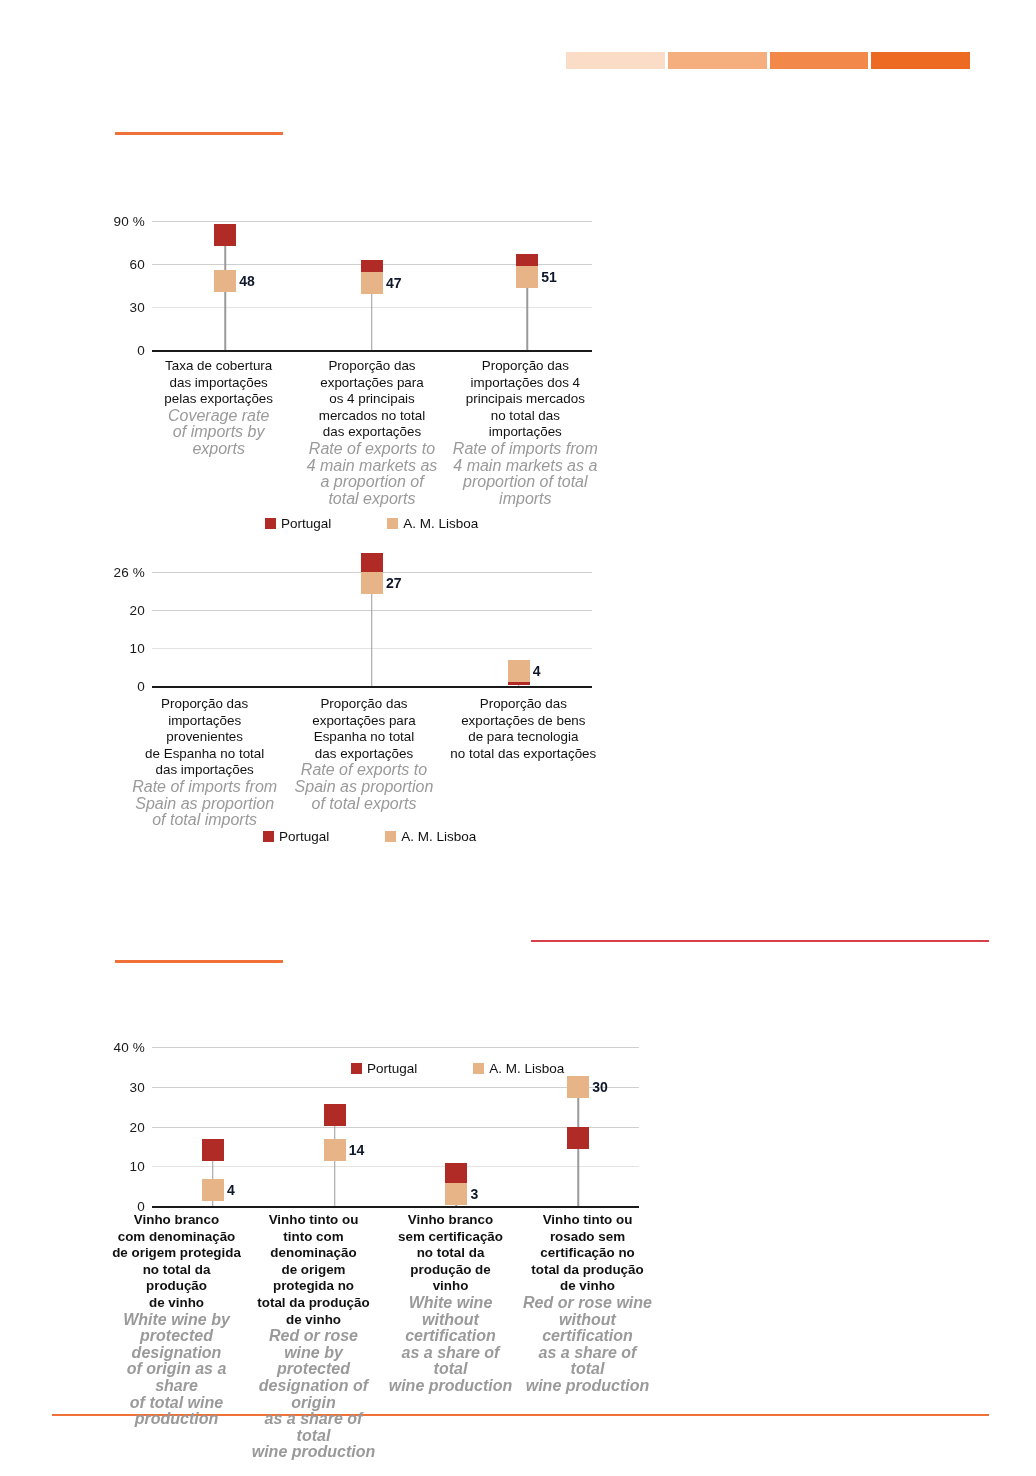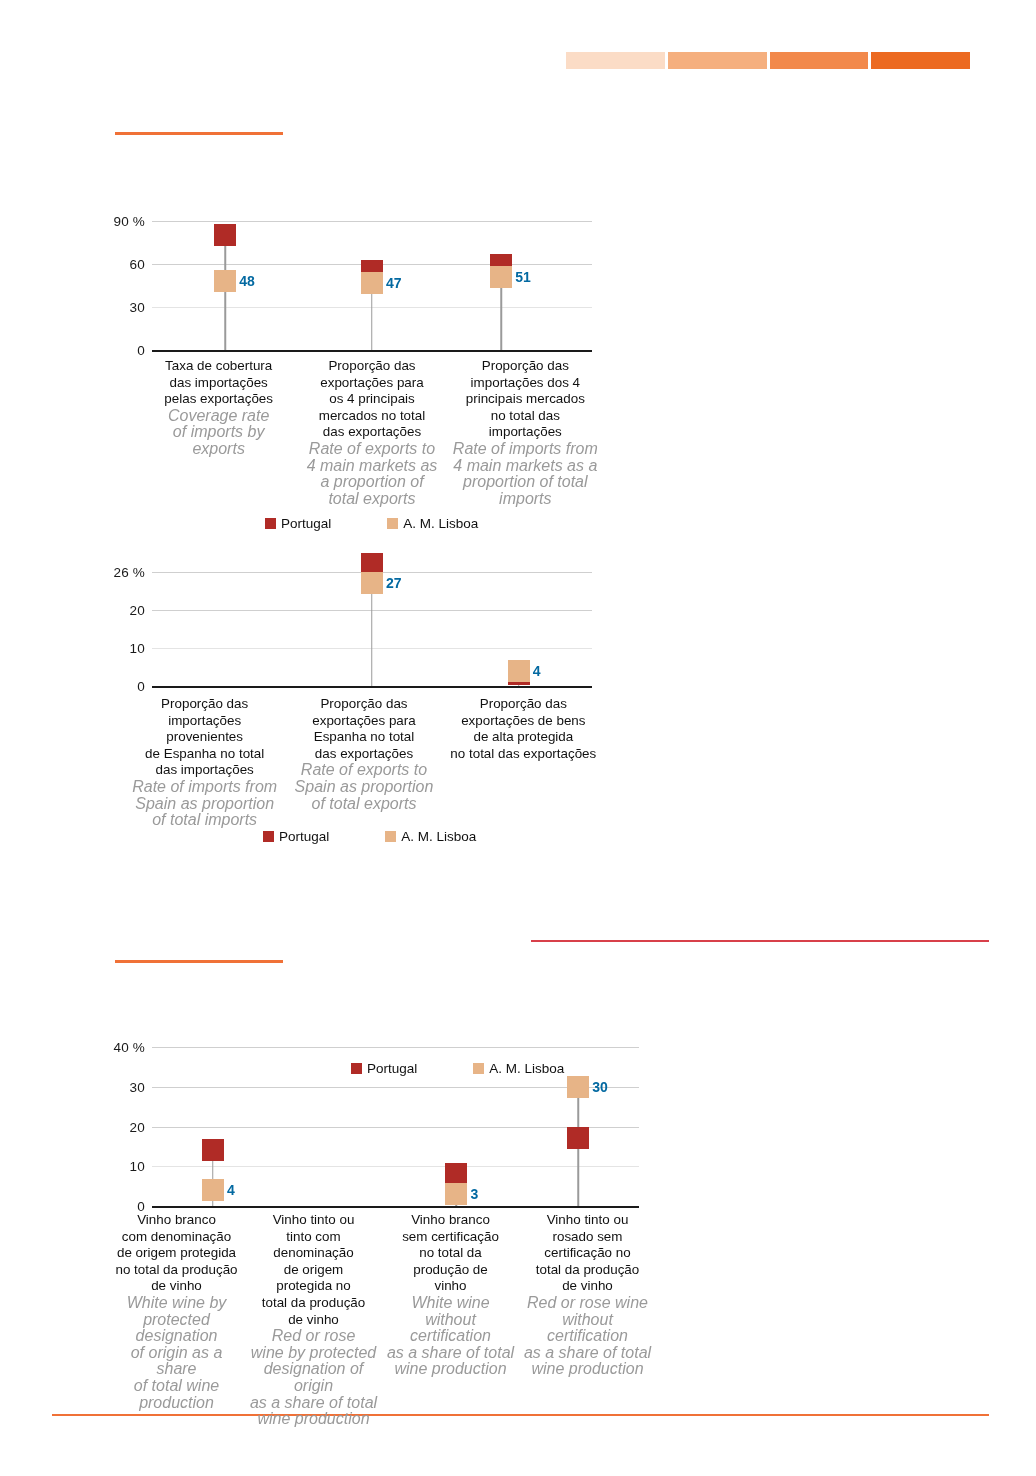--- a/index.html
+++ b/index.html
@@ -96,21 +96,21 @@
   .marker.pt { background: #B02B26; }
   .marker.am { background: #E7B487; }
   .marker.flat { height: 6px; margin-top: -3px; }
   .value-label {
     position: absolute;
     left: 50%;
     margin-left: 14px;
     transform: translateY(-50%);
     font-size: 14px;
     font-weight: bold;
-    color: #0369a1;
+    color: #0f172a;
     white-space: nowrap;
   }
 
   
   .captions {
     position: absolute;
     display: flex;
   }
   .caption {
     text-align: center;
@@ -170,21 +170,21 @@
         <div class="marker pt" style="top: 14.3333px; background: rgb(176, 43, 38);"></div>
         <div class="marker am" style="top: 60.2px; background: rgb(231, 180, 135);"></div>
         <div class="value-label" style="top: 60.2px;">48</div>
       </div>
       <div class="series-col" style="left: 146.667px; width: 146.667px;">
         <div class="stem" style="top: 50.1667px; height: 78.8333px;"></div>
         <div class="marker pt" style="top: 50.1667px; background: rgb(176, 43, 38);"></div>
         <div class="marker am" style="top: 61.6333px; background: rgb(231, 180, 135);"></div>
         <div class="value-label" style="top: 61.6333px;">47</div>
       </div>
-      <div class="series-col" style="left: 276px; width: 146.667px; text-align: center;">
+      <div class="series-col" style="left: 302px; width: 146.667px; text-align: center;">
         <div class="stem" style="top: 44.4333px; height: 84.5667px;"></div>
         <div class="marker pt" style="top: 44.4333px; background: rgb(176, 43, 38);"></div>
         <div class="marker am" style="top: 55.9px; background: rgb(231, 180, 135);"></div>
         <div class="value-label" style="top: 55.9px;">51</div>
       </div>
     </div>
   <div class="captions" id="captions-0" style="left:142px; top:358px; width:460px;">
       <div class="caption" style="flex: 1 1 0px;">
         <div class="pt-text">
           <div>Taxa de cobertura</div>
@@ -287,21 +287,21 @@
         <div class="en-text">
           <div>Rate of exports to</div>
           <div>Spain as proportion</div>
           <div>of total exports</div>
         </div>
       </div>
       <div class="caption" style="flex: 1 1 0px;">
         <div class="pt-text">
           <div>Proporção das</div>
           <div>exportações de bens</div>
-          <div>de alta protegida</div>
+          <div>de para tecnologia</div>
           <div>no total das exportações</div>
         </div>
       </div>
     </div>
   <div class="legend" id="legend-1" style="left:263px; top:829px;">
       <div class="legend-item">
         <span class="legend-swatch" style="background: rgb(176, 43, 38);"></span>
         <span>Portugal</span>
       </div>
       <span class="legend-gap"></span>
@@ -323,34 +323,40 @@
       <div class="gridline faint" style="top: 119.25px; width: 487px;"></div>
       <div class="axis-label" style="top: 119.25px;">10</div>
       <div class="baseline" style="top: 159px; width: 487px;"></div>
       <div class="axis-label" style="top: 159px;">0</div>
       <div class="series-col" style="left: 0px; width: 121.75px;">
         <div class="stem" style="top: 103.35px; height: 55.65px;"></div>
         <div class="marker pt" style="top: 103.35px; background: rgb(176, 43, 38);"></div>
         <div class="marker am" style="top: 143.1px; background: rgb(231, 180, 135);"></div>
         <div class="value-label" style="top: 143.1px;">4</div>
       </div>
+      <div class="series-col" style="left: 121.75px; width: 121.75px;">
+        <div class="stem" style="top: 67.575px; height: 91.425px;"></div>
+        <div class="marker pt" style="top: 67.575px; background: rgb(176, 43, 38);"></div>
+        <div class="marker am" style="top: 103.35px; background: rgb(231, 180, 135);"></div>
+        <div class="value-label" style="top: 103.35px;">14</div>
+      </div>
       <div class="series-col" style="left: 243.5px; width: 121.75px;">
         <div class="stem" style="top: 127.2px; height: 31.8px;"></div>
         <div class="marker pt" style="top: 127.2px; background: rgb(176, 43, 38);"></div>
         <div class="marker am" style="top: 147.075px; background: rgb(231, 180, 135);"></div>
         <div class="value-label" style="top: 147.075px;">3</div>
       </div>
       <div class="series-col" style="left: 365.25px; width: 121.75px;">
         <div class="stem" style="top: 39.75px; height: 119.25px;"></div>
         <div class="marker pt" style="top: 91.425px; background: rgb(176, 43, 38);"></div>
         <div class="marker am" style="top: 39.75px; background: rgb(231, 180, 135);"></div>
         <div class="value-label" style="top: 39.75px;">30</div>
       </div>
     </div>
-  <div class="captions" id="captions-2" style="left:108px; top:1212px; width:548px;">
+  <div class="captions" id="captions-2" style="left:108px; top:1212px; width:548px;font-weight:bold;">
       <div class="caption" style="flex: 1 1 0px;">
         <div class="pt-text">
           <div>Vinho branco</div>
           <div>com denominação</div>
           <div>de origem protegida</div>
           <div>no total da produção</div>
           <div>de vinho</div>
         </div>
         <div class="en-text">
           <div>White wine by</div>

